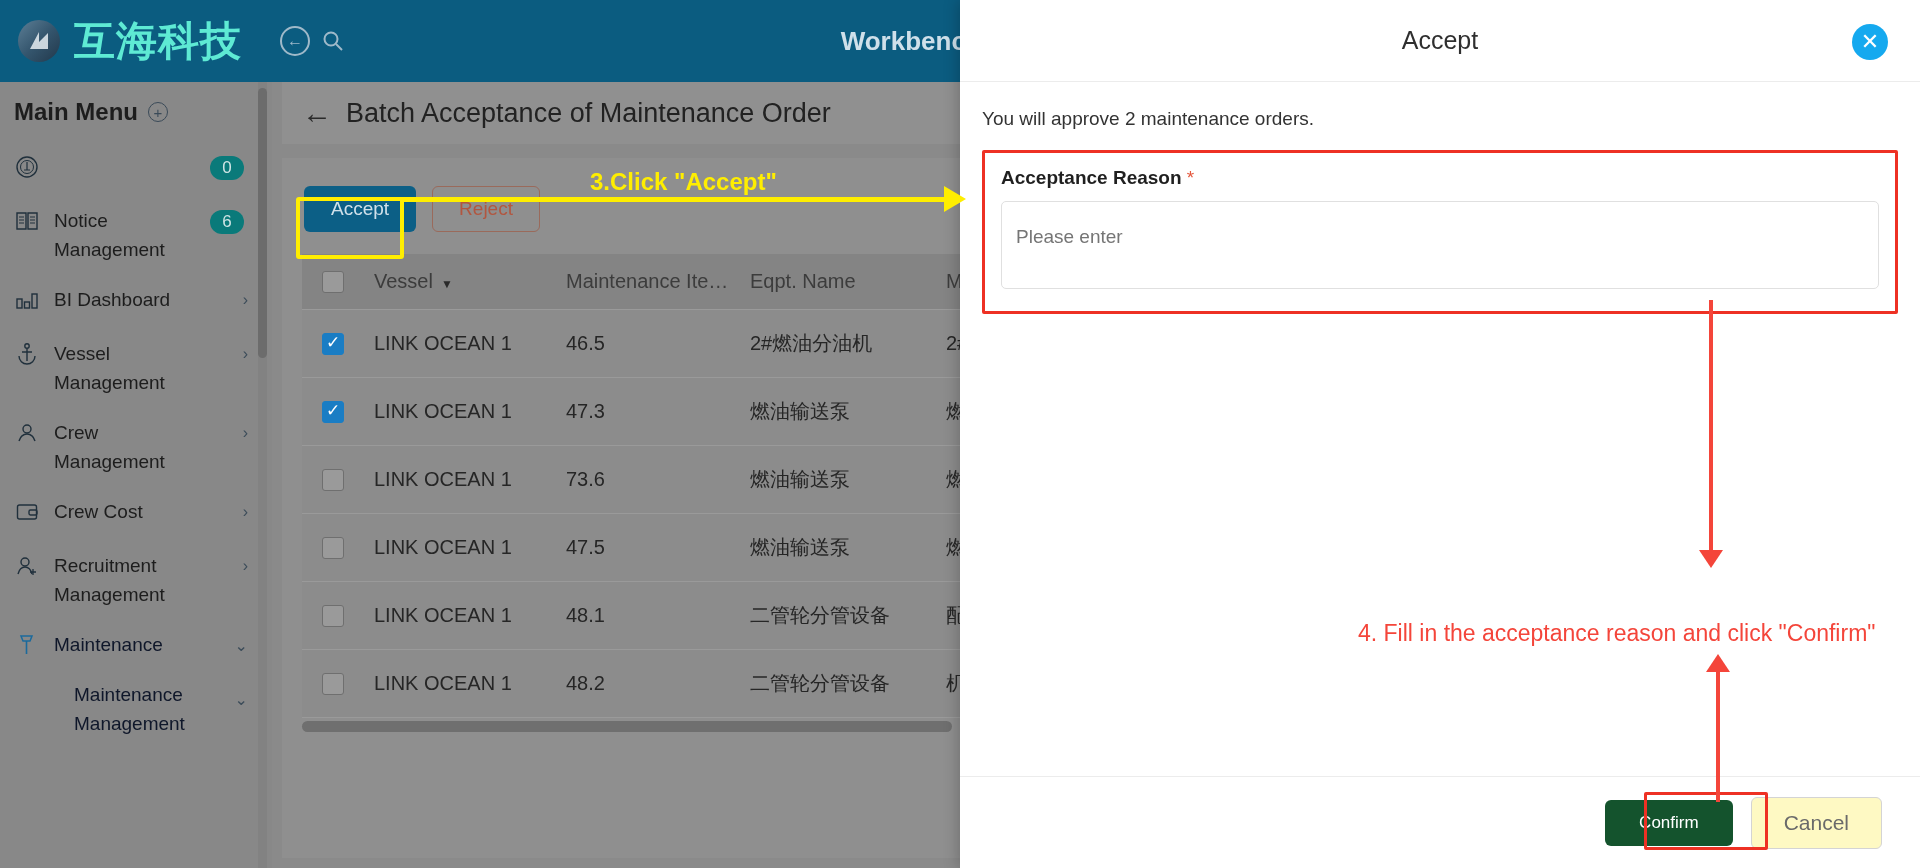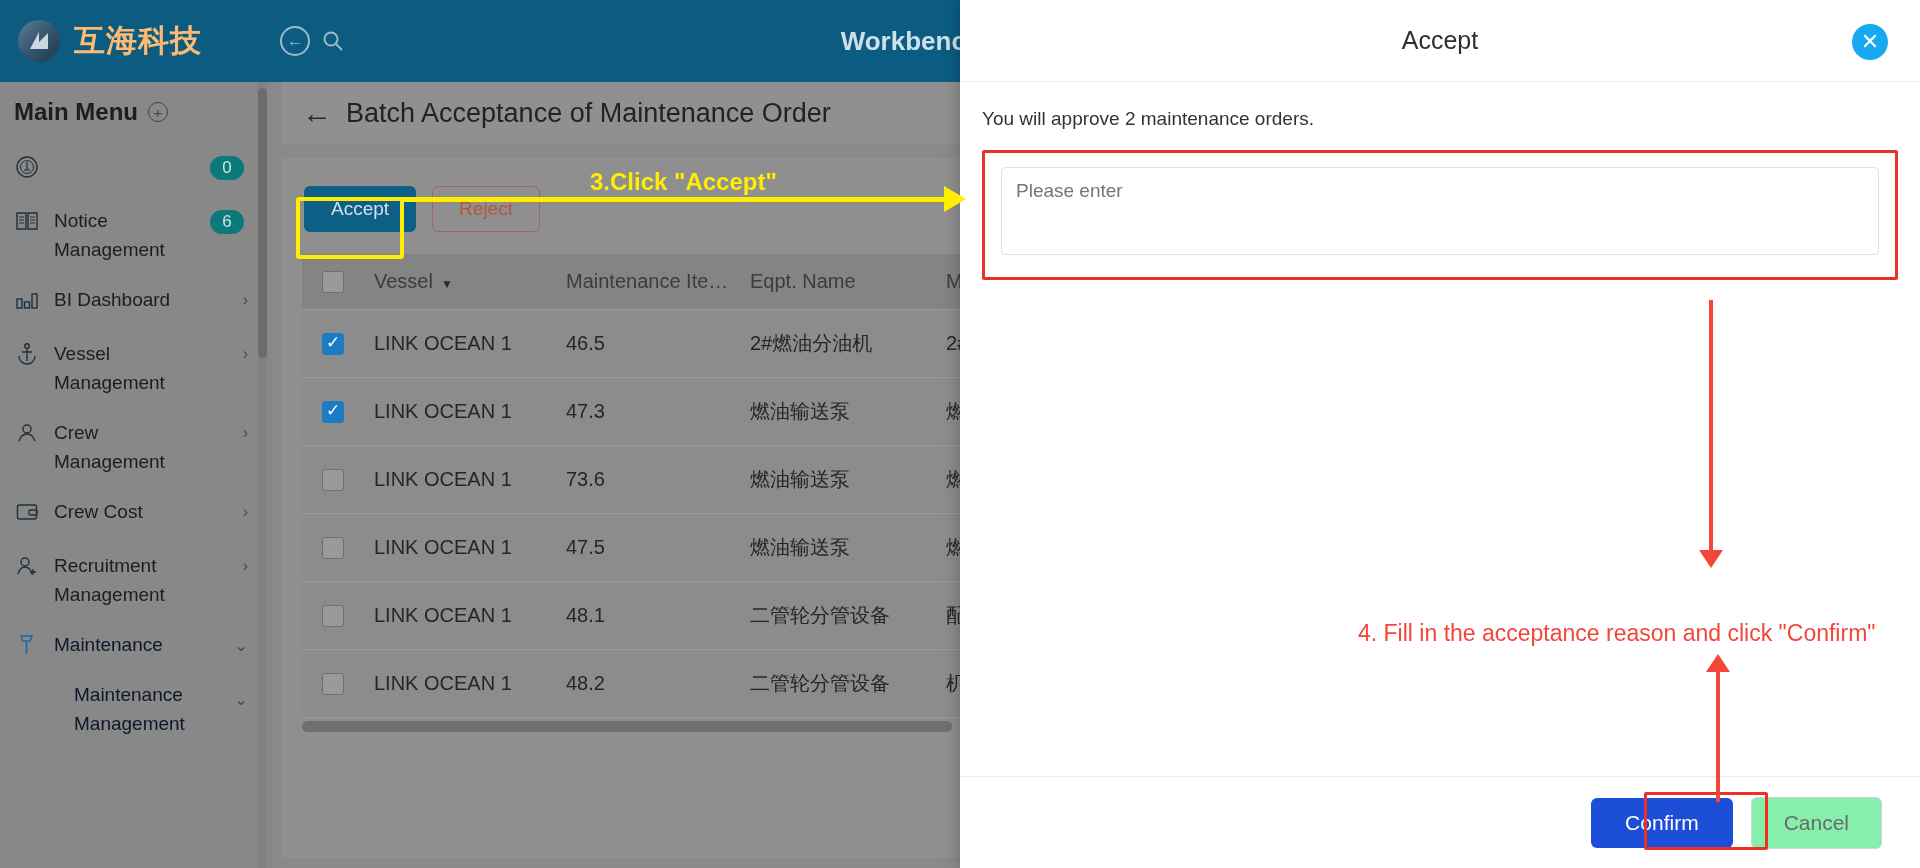--- a/index.html
+++ b/index.html
@@ -18,21 +18,21 @@
     position: absolute; top: 0; left: 0; width: 1920px; height: 82px;
     background: #0b5c80; display: flex; align-items: center;
   }
   .logo-wrap { display: flex; align-items: center; padding-left: 18px; width: 272px; }
   .logo-mark {
     width: 42px; height: 42px; border-radius: 50%;
     background: linear-gradient(135deg,#5d7f96 0%, #35566e 50%, #21384b 100%);
     display: flex; align-items: center; justify-content: center;
     color: #e6edf2; font-size: 22px; font-weight: 700;
   }
-  .logo-text { margin-left: 14px; color: #fdba74; font-size: 31px; font-weight: 700; letter-spacing: 1px;}
+  .logo-text { margin-left: 14px; color: #5eead4; font-size: 41px; font-weight: 700; letter-spacing: 1px;}
   .top-icon {
     width: 30px; height: 30px; border-radius: 50%;
     display:flex;align-items:center;justify-content:center;
     color:#9fb9c9; font-size: 20px; margin-left: 8px;
   }
   .top-icon.circ { border: 2px solid #9fb9c9; font-size: 16px; }
   .top-center {
     position:absolute; left: 0; right: 0; top: 0; height: 82px;
     display:flex; align-items:center; justify-content:center; gap: 14px;
     pointer-events: none;
@@ -185,35 +185,35 @@
   }
   .modal-body { flex: 1; padding: 26px 22px 0 22px; position: relative; }
   .modal-note { font-size: 19px; color:#333; margin-bottom: 20px; }
   .field-box {
     border: 3px solid #ee3124; border-radius: 2px; padding: 14px 16px 18px 16px;
   }
   .field-label { font-size: 19px; font-weight: 700; color:#1f1f1f; margin-bottom: 12px; }
   .req-star { color:#e4573c; font-weight: 400; }
   .textarea {
     width: 100%; height: 88px; border: 1px solid #e0e0e0; border-radius: 5px;
-    padding: 12px 14px; font-size: 19px; color:#b9b9b9;
+    padding: 24px 14px; font-size: 19px; color:#b9b9b9;
     font-family: "Liberation Sans", sans-serif; resize:none; background:#fff;
   }
   .modal-foot {
     height: 92px; border-top: 1px solid #ececec;
     display:flex; align-items:center; justify-content:flex-end; gap: 18px;
     padding-right: 38px;
   }
   .btn-confirm {
-    background:#1d4ed8; color:#fff; border:none; border-radius: 6px;
-    font-size: 21px; padding: 13px 34px; cursor:pointer;
+    background:#14532d; color:#fff; border:none; border-radius: 6px;
+    font-size: 17px; padding: 13px 34px; cursor:pointer;
     font-family:"Liberation Sans", sans-serif;
   }
   .btn-cancel {
-    background:#86efac; color:#6a6a6a; border:1px solid #d4d4d4; border-radius: 6px;
+    background:#fef9c3; color:#6a6a6a; border:1px solid #d4d4d4; border-radius: 6px;
     font-size: 21px; padding: 13px 32px; cursor:pointer;
     font-family:"Liberation Sans", sans-serif;
   }
   .confirm-ring {
     position:absolute; right: 152px; bottom: 18px; width: 124px; height: 58px;
     border: 3px solid #ee3124; border-radius: 2px; pointer-events:none;
   }
 
   
   .ann4-text {
@@ -472,20 +472,24 @@
 
   <div class="modal">
     <div class="modal-head">
       <div class="modal-title">Accept</div>
       <div class="modal-close">✕</div>
     </div>
 
     <div class="modal-body">
       <div class="modal-note">You will approve 2 maintenance orders.</div>
       <div class="field-box">
+        <div class="field-label">
+          <span>Acceptance Reason</span>
+          <span class="req-star">*</span>
+        </div>
         <textarea class="textarea" placeholder="Please enter" style=""></textarea>
       </div>
     </div>
 
     <div class="modal-foot">
       <button class="btn-confirm">Confirm</button>
       <button class="btn-cancel">Cancel</button>
       <div class="confirm-ring"></div>
     </div>
   </div>

